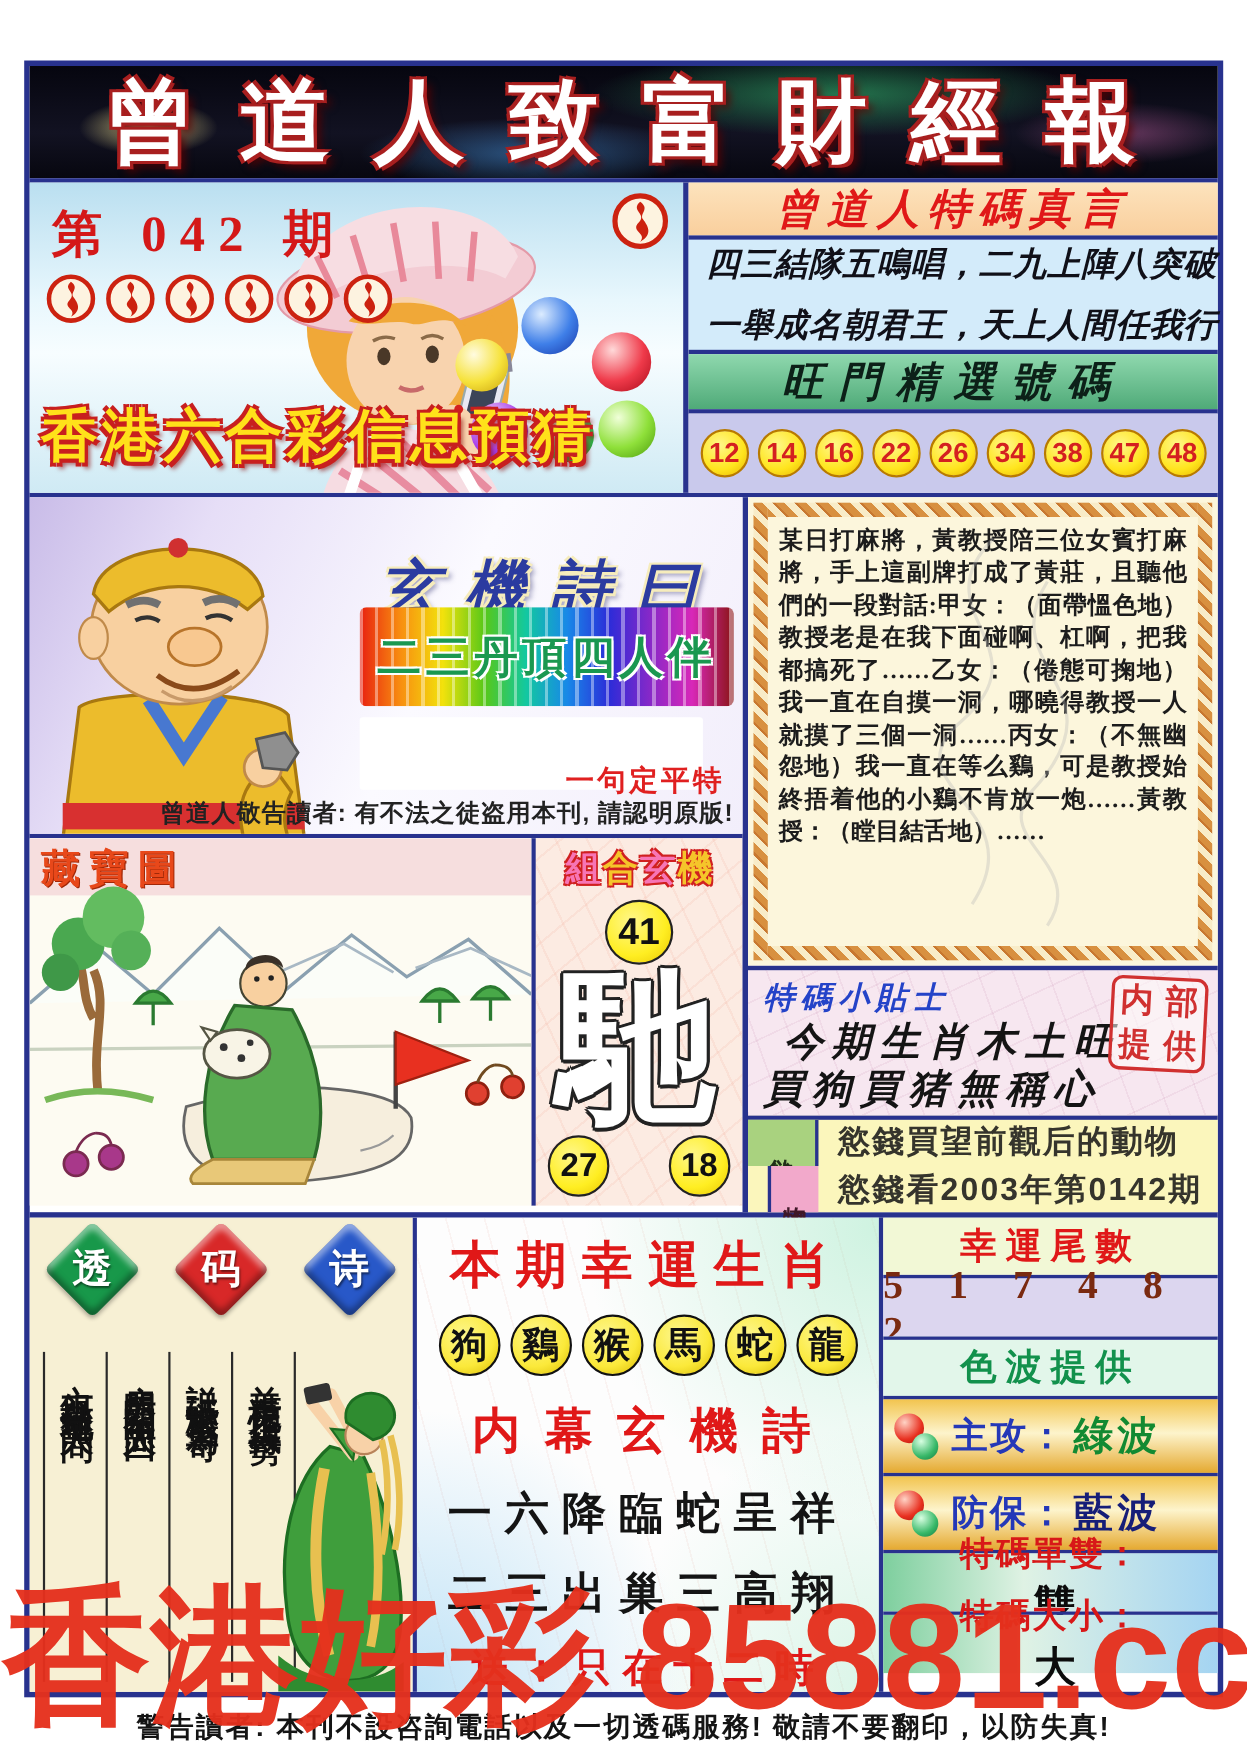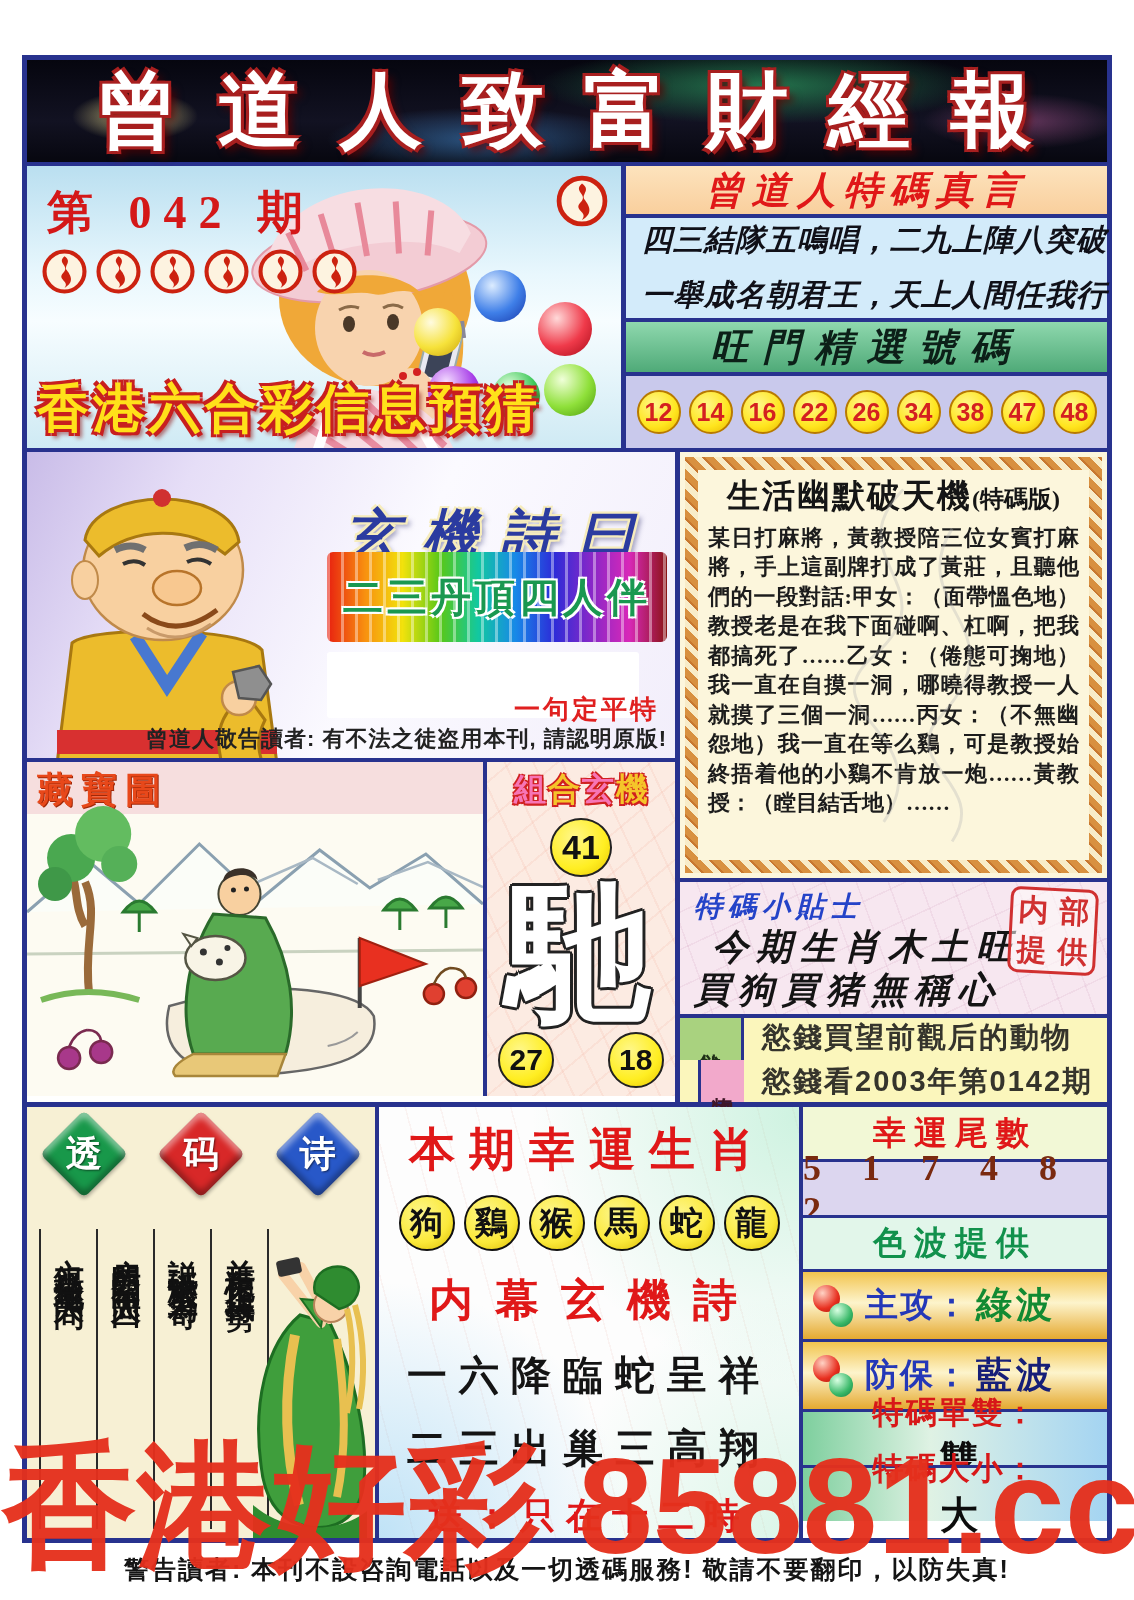--- a/index.html
+++ b/index.html
@@ -31,21 +31,21 @@
   .corner-badge{position:absolute;right:12px;top:8px;width:54px;height:54px;}
   .balls{position:absolute;right:24px;top:98px;width:185px;height:165px;}
   .ball{position:absolute;border-radius:50%;}
   .b-yellow{left:2px;top:44px;width:48px;height:48px;background:radial-gradient(circle at 35% 30%,#fffbe0,#f6e23a 55%,#caa20a);}
   .b-blue{left:62px;top:6px;width:52px;height:52px;background:radial-gradient(circle at 35% 30%,#dcecff,#3f7fe8 55%,#1636a8);}
   .b-red{left:126px;top:38px;width:54px;height:54px;background:radial-gradient(circle at 35% 30%,#ffd9d9,#ef3a4a 55%,#a80a18);}
   .b-purple{left:16px;top:102px;width:52px;height:52px;background:radial-gradient(circle at 35% 30%,#f3dcff,#a83fe8 55%,#6410a8);}
   .b-green{left:80px;top:108px;width:48px;height:48px;background:radial-gradient(circle at 35% 30%,#e4ffe0,#3fc85a 55%,#0f8a28);}
   .b-lime{left:132px;top:100px;width:52px;height:52px;background:radial-gradient(circle at 35% 30%,#f0ffd9,#8fe03a 55%,#4a9a0a);}
   .model{position:absolute;left:170px;top:0;width:350px;height:286px;}
-  .issue-subtitle{position:absolute;left:10px;bottom:4px;font-size:52px;font-weight:900;color:#ffe11a;letter-spacing:4px;white-space:nowrap;z-index:5;
+  .issue-subtitle{position:absolute;left:10px;bottom:16px;font-size:52px;font-weight:900;color:#ffe11a;letter-spacing:4px;white-space:nowrap;z-index:5;
     text-shadow:3px 3px 0 #c81f1f,-3px -3px 0 #c81f1f,3px -3px 0 #c81f1f,-3px 3px 0 #c81f1f,5px 5px 4px rgba(140,10,10,.6);}
   .truewords{flex:1;border-left:5px solid var(--blue);display:flex;flex-direction:column;}
   .tw-head{height:52px;background:linear-gradient(180deg,#fde3bd,#f9cf9d);display:flex;align-items:center;justify-content:center;border-bottom:4px solid var(--blue);}
   .tw-head span{font-size:38px;font-weight:900;font-style:italic;color:#e01818;letter-spacing:8px;}
   .tw-verse{flex:1;background:#d3ebfa;display:flex;flex-direction:column;justify-content:center;gap:14px;padding-left:16px;border-bottom:4px solid var(--blue);}
   .tw-verse div{font-size:30px;font-weight:900;font-style:italic;color:#101018;letter-spacing:1px;white-space:nowrap;}
   .tw-green{height:54px;background:linear-gradient(180deg,#8fd8ae,#4faa78);display:flex;align-items:center;justify-content:center;border-bottom:4px solid var(--blue);}
   .tw-green span{font-size:38px;font-weight:900;font-style:italic;color:#0c2018;letter-spacing:14px;}
   .tw-nums{height:72px;background:#c9c9ec;display:flex;align-items:center;justify-content:center;gap:8px;}
   .numball{width:44px;height:44px;border-radius:50%;background:radial-gradient(circle at 38% 32%,#fff78a,#ffe51e 60%,#e8b400);border:2px solid #b87a00;
@@ -368,23 +368,20 @@
         </div>
       </div>
     </div>
 
     <div class="col-right">
       <div class="humor">
         <div class="humor-frame">
           <svg class="ghost" viewBox="0 0 400 390" preserveAspectRatio="none">
             <path d="M210 20 C140 90 260 120 180 190 C110 250 250 270 190 360 M260 60 C210 140 330 160 250 250 C200 300 300 320 260 380" stroke="#b8b8b8" stroke-width="3" fill="none"></path>
           </svg>
-          <div class="humor-title">
-            <span class="t">生活幽默破天機</span><span class="s">(特碼版)</span>
-          </div>
           <div class="humor-body">某日打麻將，黃教授陪三位女賓打麻將，手上這副牌打成了黃莊，且聽他們的一段對話:甲女：（面帶慍色地）教授老是在我下面碰啊、杠啊，把我都搞死了……乙女：（倦態可掬地）我一直在自摸一洞，哪曉得教授一人就摸了三個一洞……丙女：（不無幽怨地）我一直在等么鷄，可是教授始終捂着他的小鷄不肯放一炮……黃教授：（瞠目結舌地）……</div>
         </div>
       </div>
       <div class="tips">
         <div class="tips-title">特碼小貼士</div>
         <div class="tips-line l1">今期生肖木土旺</div>
         <div class="tips-line l2">買狗買猪無稱心</div>
         <div class="stamp">
           <span>内</span>
             <span>部</span>

